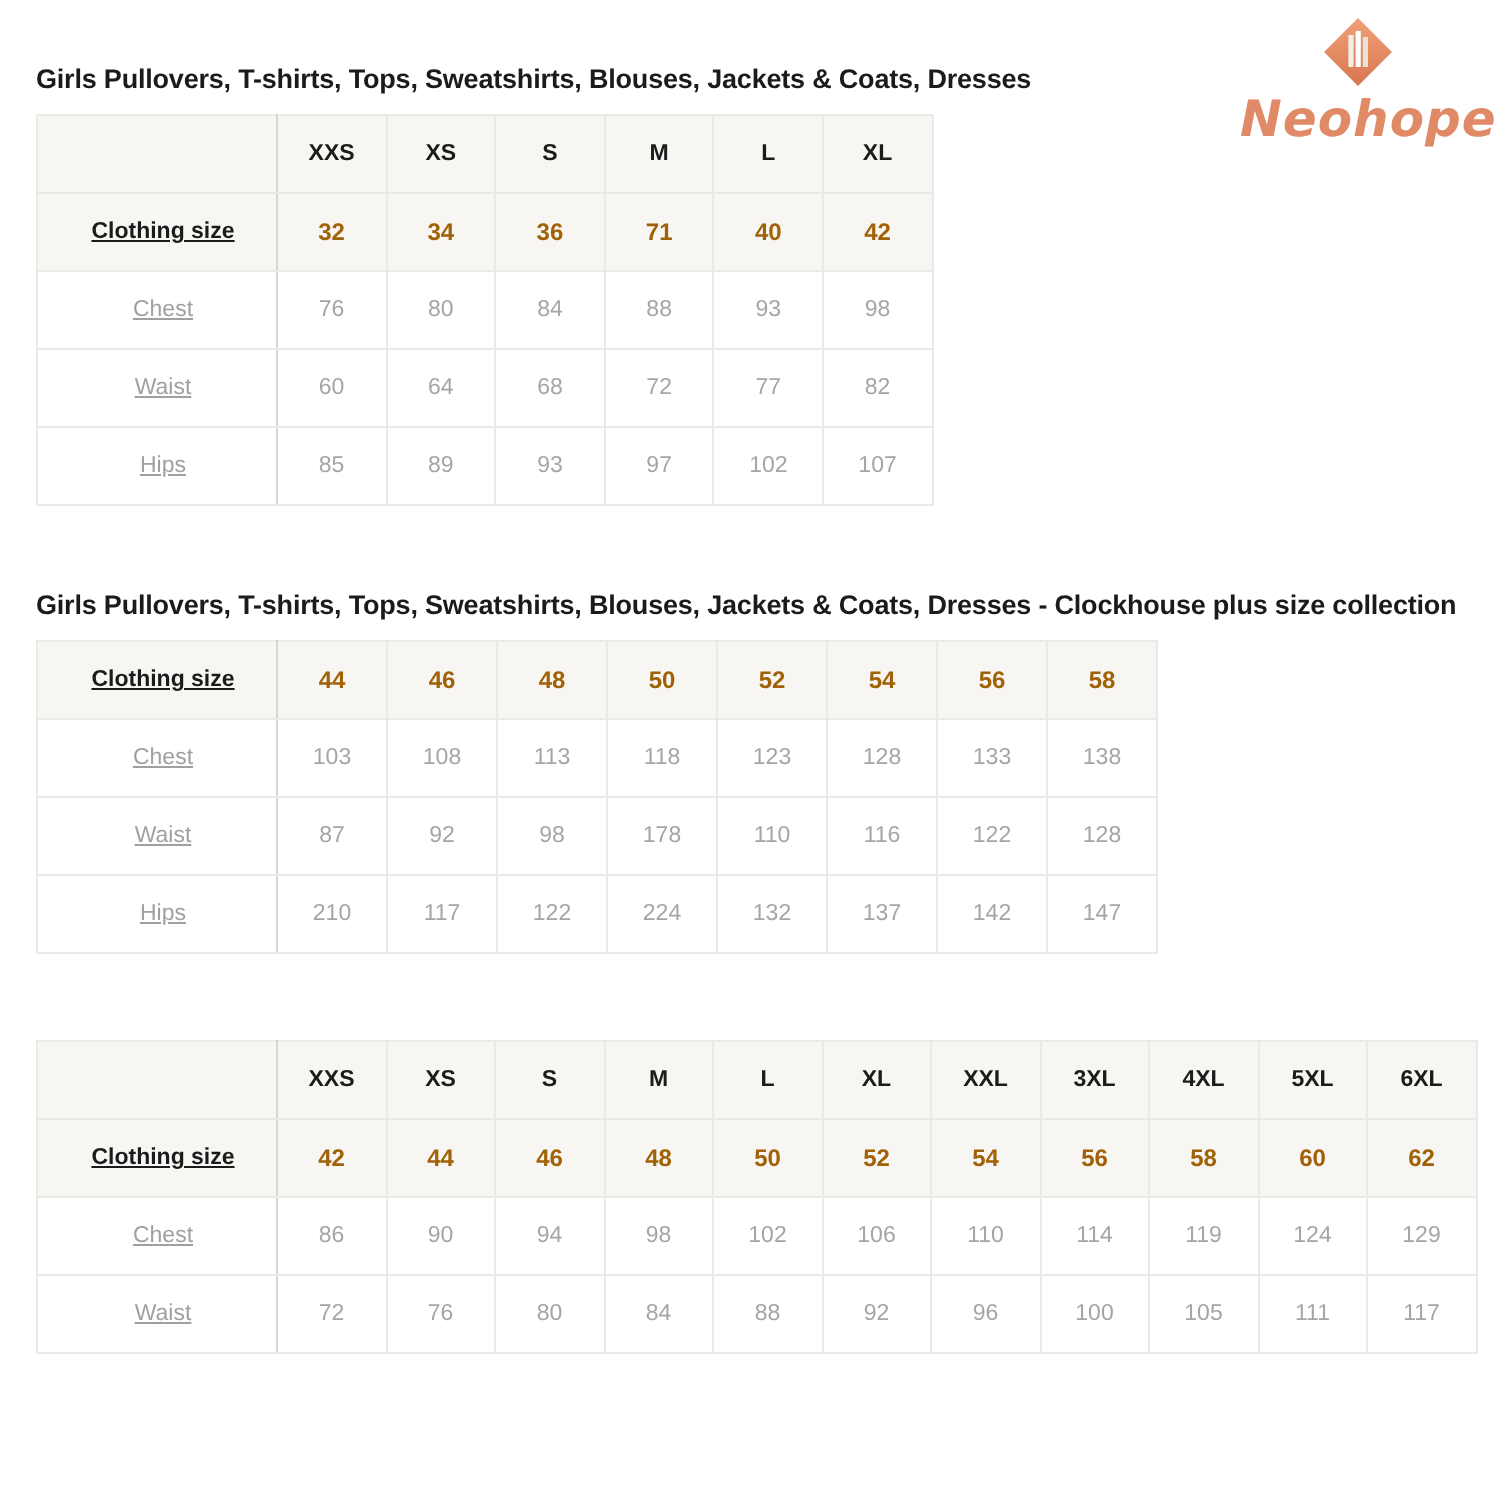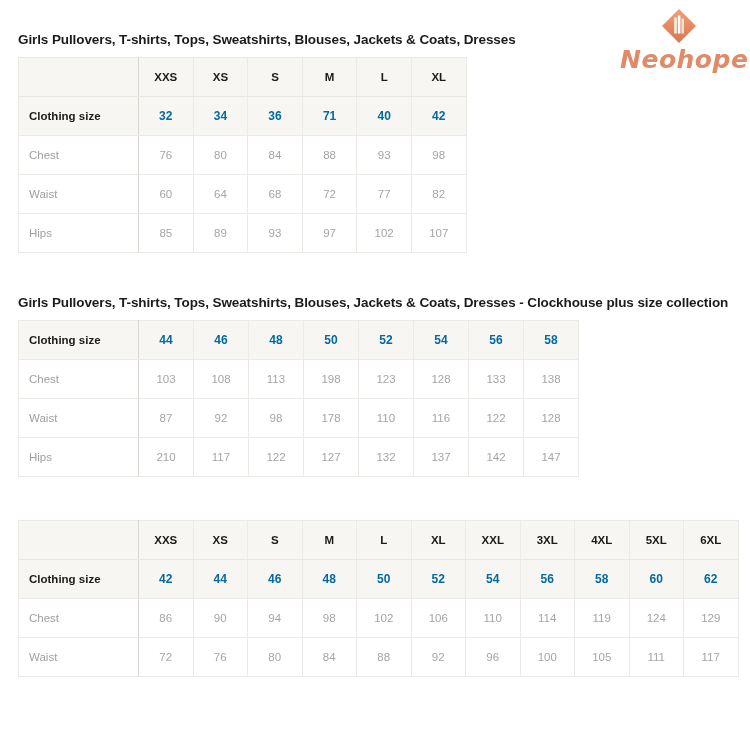--- a/index.html
+++ b/index.html
@@ -76,38 +76,39 @@
     height: 39px;
     padding: 0 4px;
     font-size: 11.5px;
     font-weight: normal;
     text-align: center;
     vertical-align: middle;
     box-sizing: border-box;
   }
   
   .size-table .label-cell {
-    text-align: left;
+    text-align: center;
     padding-left: 10px;
     color: #a0a0a0;
     font-size: 11.5px;
     border-right: 1px solid #dcdad6;
+    text-decoration: underline;
   }
   
   .size-table tr.head-row > * {
     background: #f7f6f2;
   }
   .size-table tr.head-row td,
   .size-table tr.head-row th {
     border-bottom-color: #eae8e3;
   }
   .size-table tr.size-row > * {
     background: #f7f6f2;
     font-weight: bold;
-    color: #0369a1;
+    color: #a16207;
     font-size: 12px;
   }
   .size-table tr.size-row .label-cell {
     color: #1b1b1b;
     font-weight: bold;
     font-size: 11.5px;
   }
   .size-table tr.head-row th {
     font-weight: bold;
     color: #1b1b1b;
@@ -238,21 +239,21 @@
           <td>56</td>
           <td>58</td>
         </tr>
       </thead>
       <tbody>
         <tr class="data-row">
           <td class="label-cell">Chest</td>
           <td>103</td>
           <td>108</td>
           <td>113</td>
-          <td>198</td>
+          <td>118</td>
           <td>123</td>
           <td>128</td>
           <td>133</td>
           <td>138</td>
         </tr>
         <tr class="data-row">
           <td class="label-cell">Waist</td>
           <td>87</td>
           <td>92</td>
           <td>98</td>
@@ -260,21 +261,21 @@
           <td>110</td>
           <td>116</td>
           <td>122</td>
           <td>128</td>
         </tr>
         <tr class="data-row">
           <td class="label-cell">Hips</td>
           <td>210</td>
           <td>117</td>
           <td>122</td>
-          <td>127</td>
+          <td>224</td>
           <td>132</td>
           <td>137</td>
           <td>142</td>
           <td>147</td>
         </tr>
       </tbody>
     </table>
   </div>
 
   <div class="section" id="section-3">

